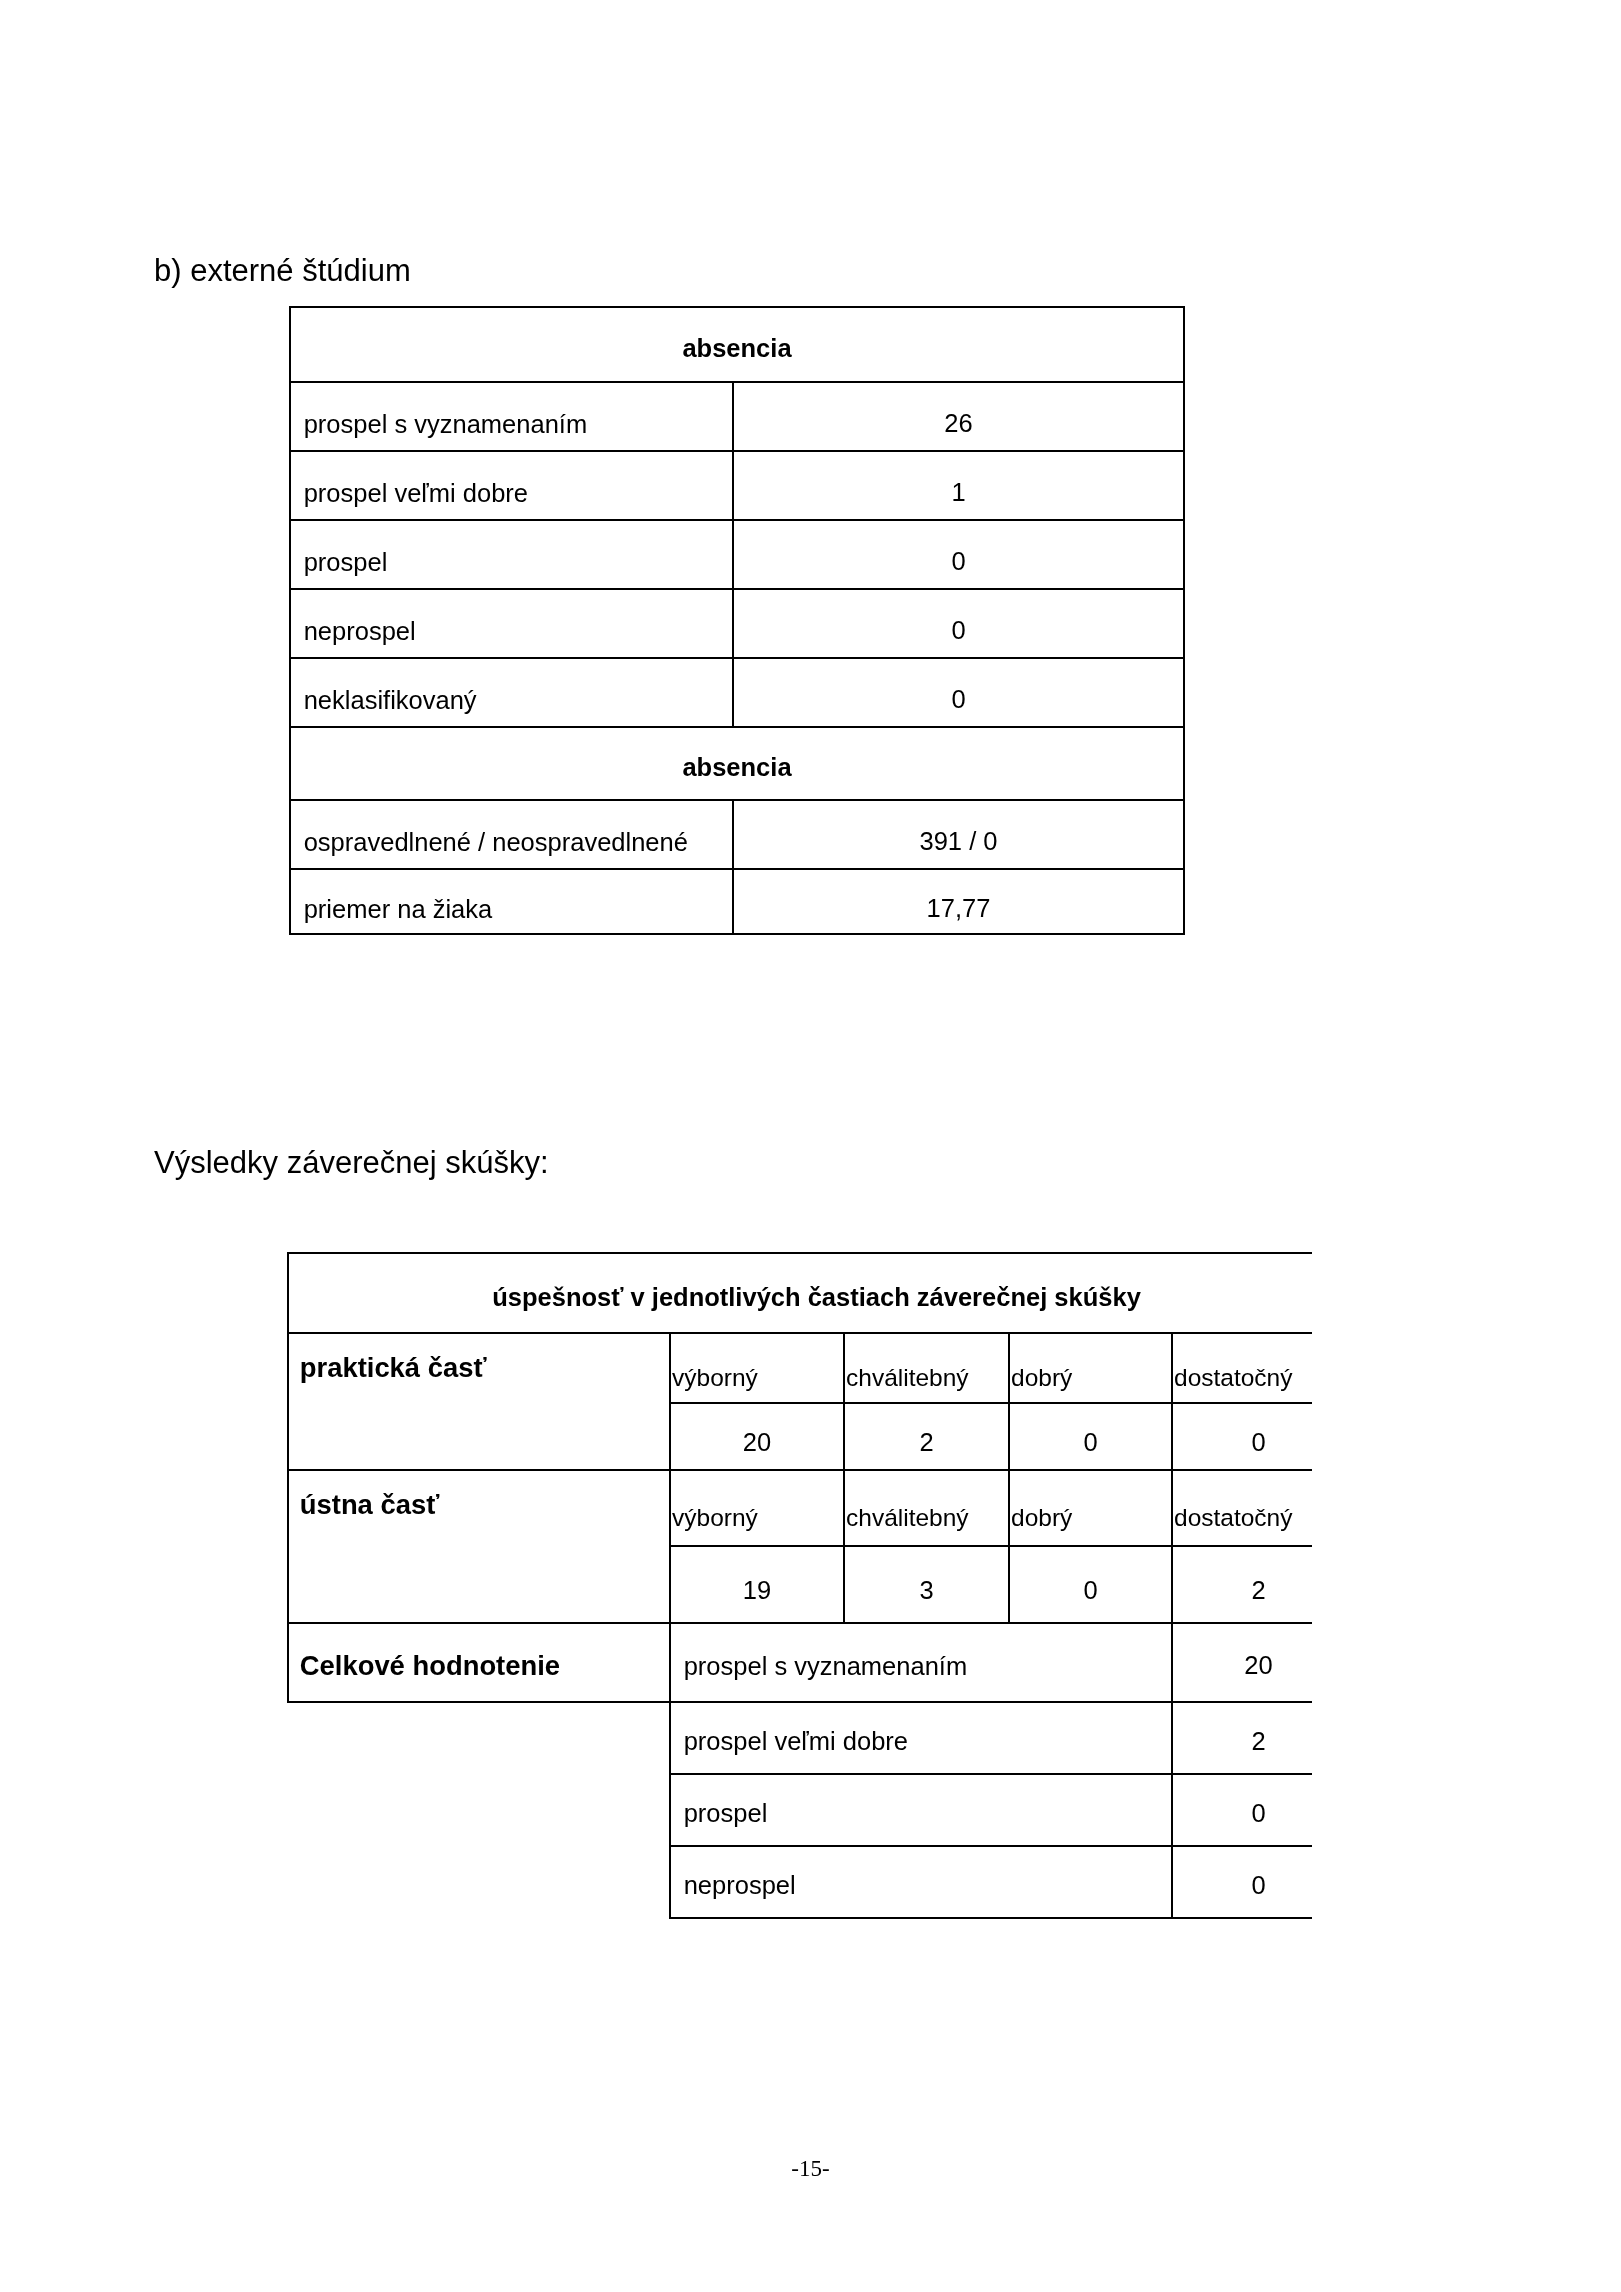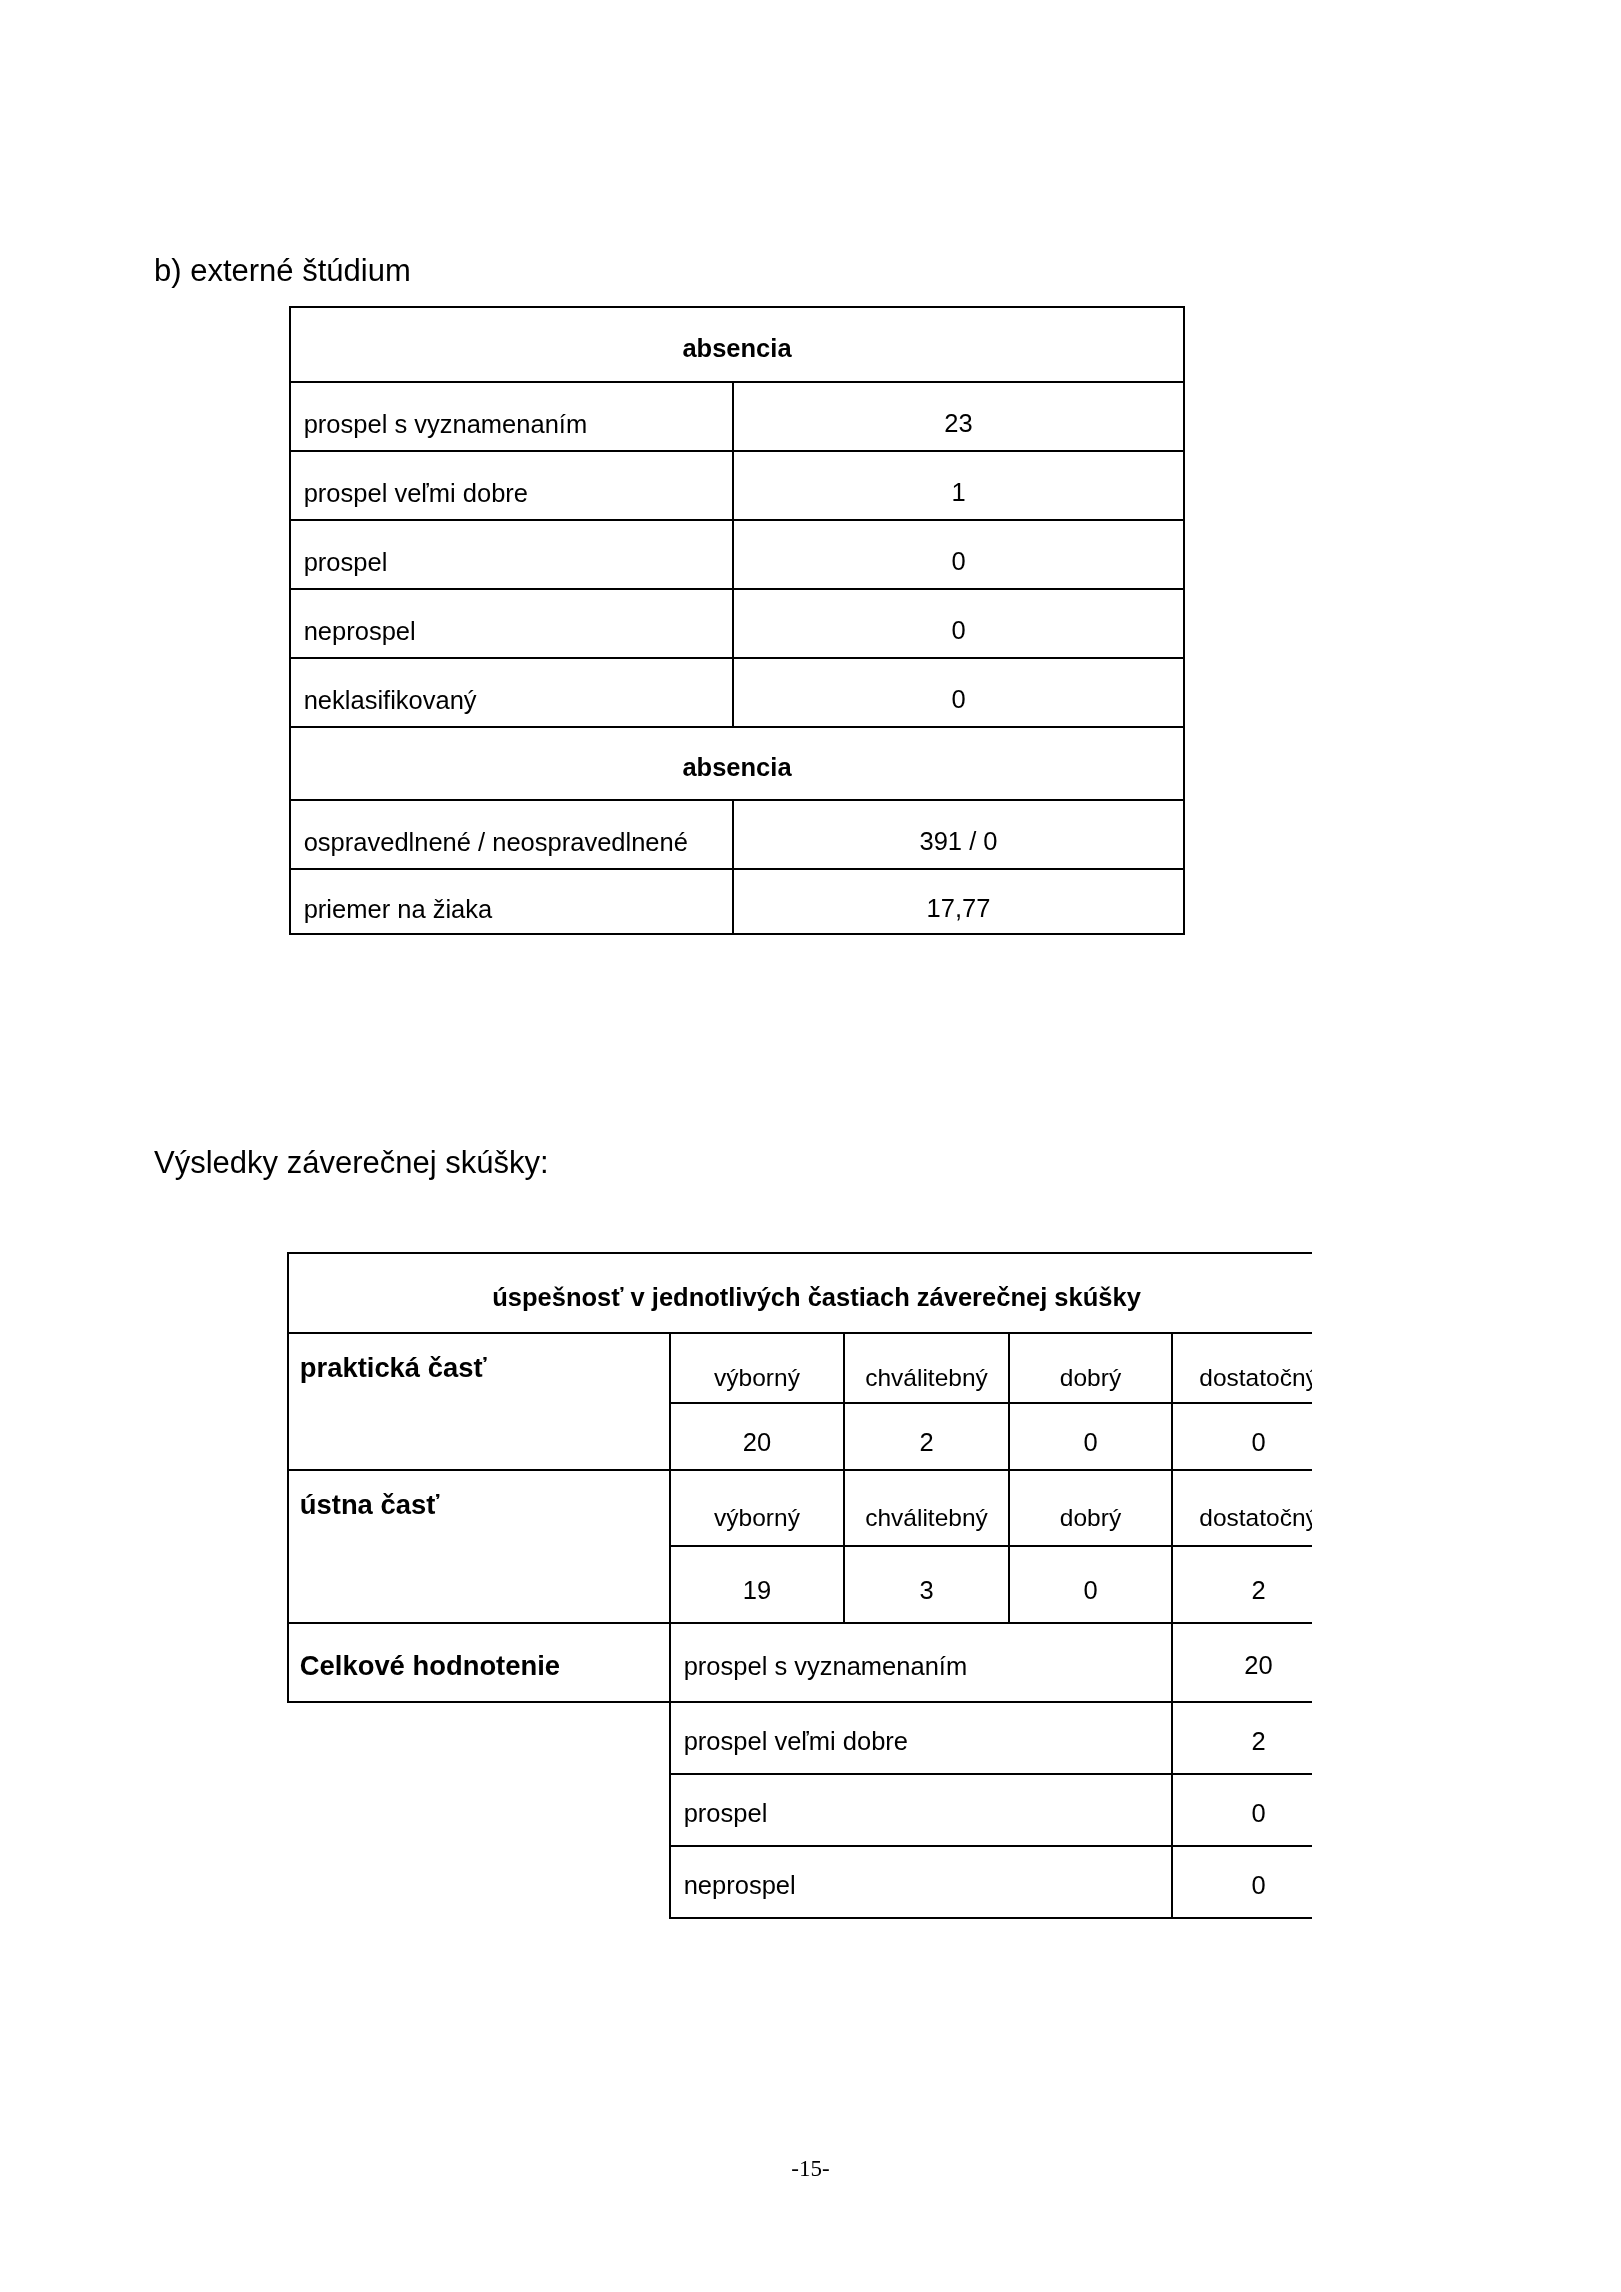--- a/index.html
+++ b/index.html
@@ -66,21 +66,21 @@
     font-size: 27.4px;
     vertical-align: top;
     padding: 17.6px 3.9px 0 10.8px;
     border-radius: 31px;
   }
   #table-zaverecna td.part-lbl.single {
     vertical-align: middle;
     padding-top: 7.8px;
   }
   #table-zaverecna td.grade {
-    text-align: center;
+    text-align: left;
     vertical-align: middle;
     font-size: 24.5px;
     padding-top: 20px;
   }
   #table-zaverecna td.gval {
     text-align: center;
     vertical-align: middle;
     padding-top: 13.7px;
   }
   #table-zaverecna td.o-lbl {
@@ -119,21 +119,21 @@
     <colgroup>
       <col style="width:443px">
       <col style="width:451px">
     </colgroup>
     <tbody>
         <tr style="height:75px">
       <td colspan="2" class="sec-hdr">absencia</td>
     </tr>
     <tr style="height:69px">
       <td class="lbl">prospel s vyznamenaním</td>
-      <td class="val">23</td>
+      <td class="val">26</td>
     </tr>
     <tr style="height:69px">
       <td class="lbl">prospel veľmi dobre</td>
       <td class="val">1</td>
     </tr>
     <tr style="height:69px">
       <td class="lbl">prospel</td>
       <td class="val">0</td>
     </tr>
     <tr style="height:69px">

